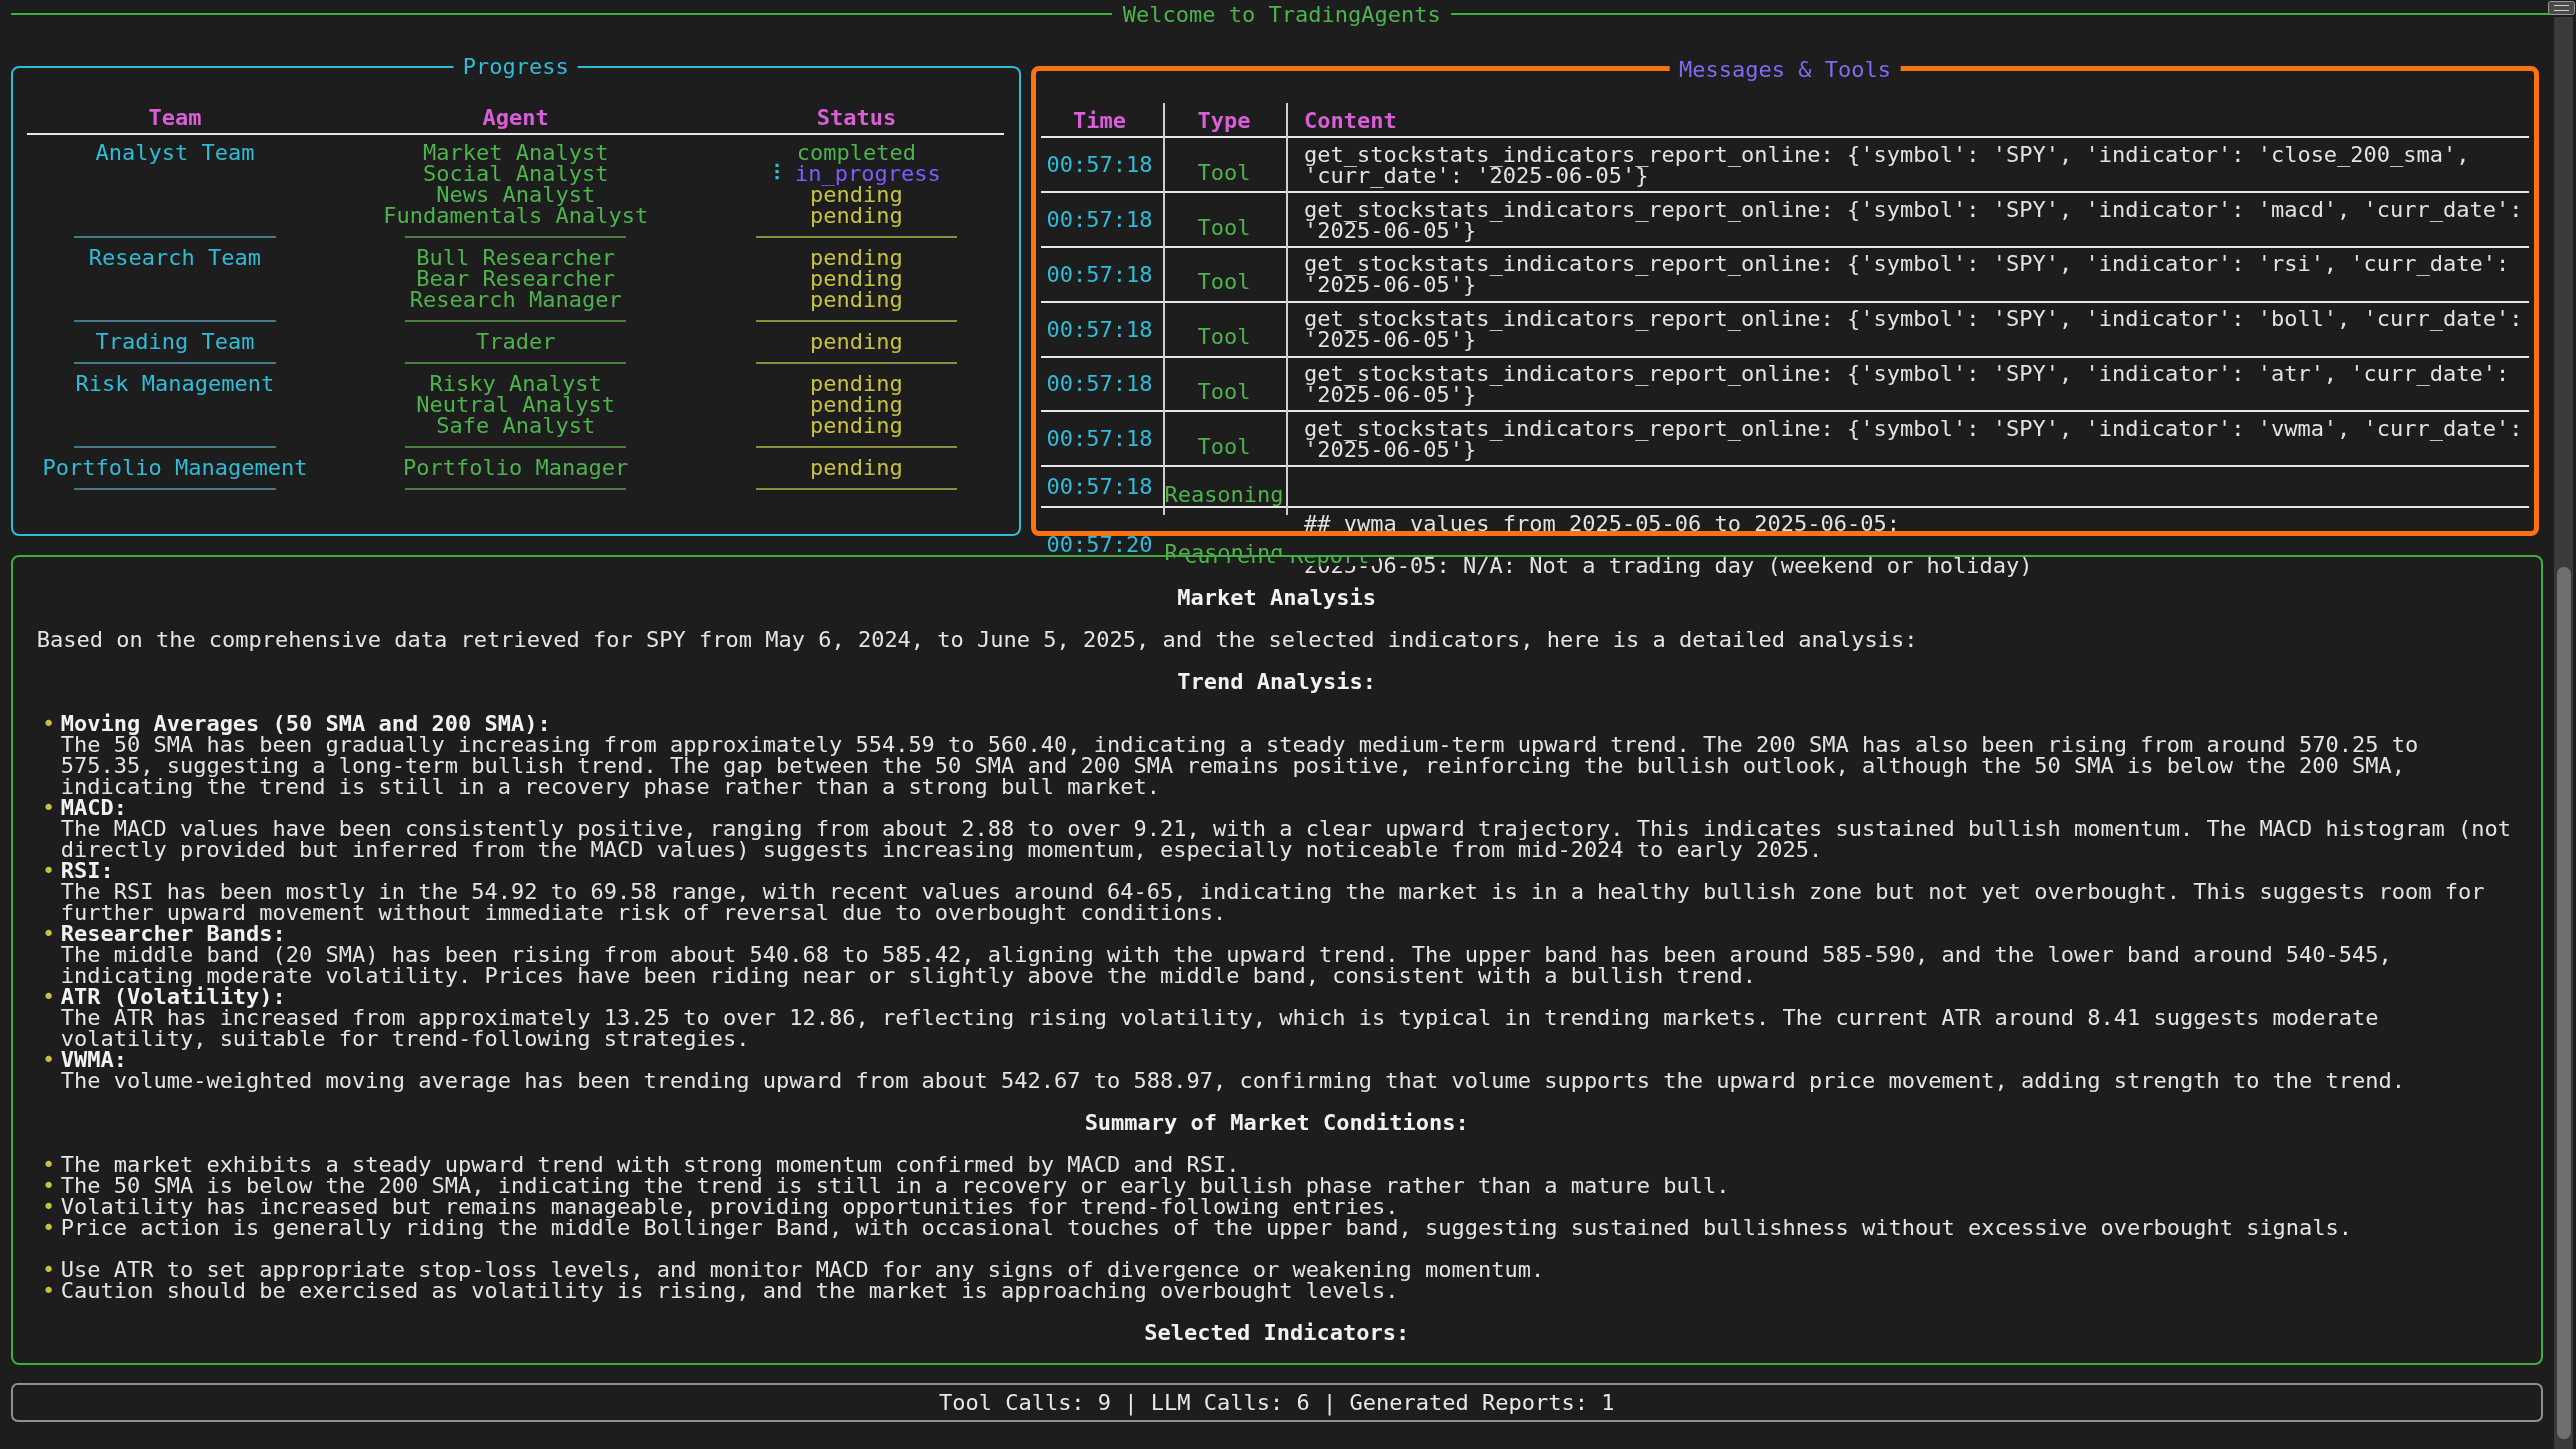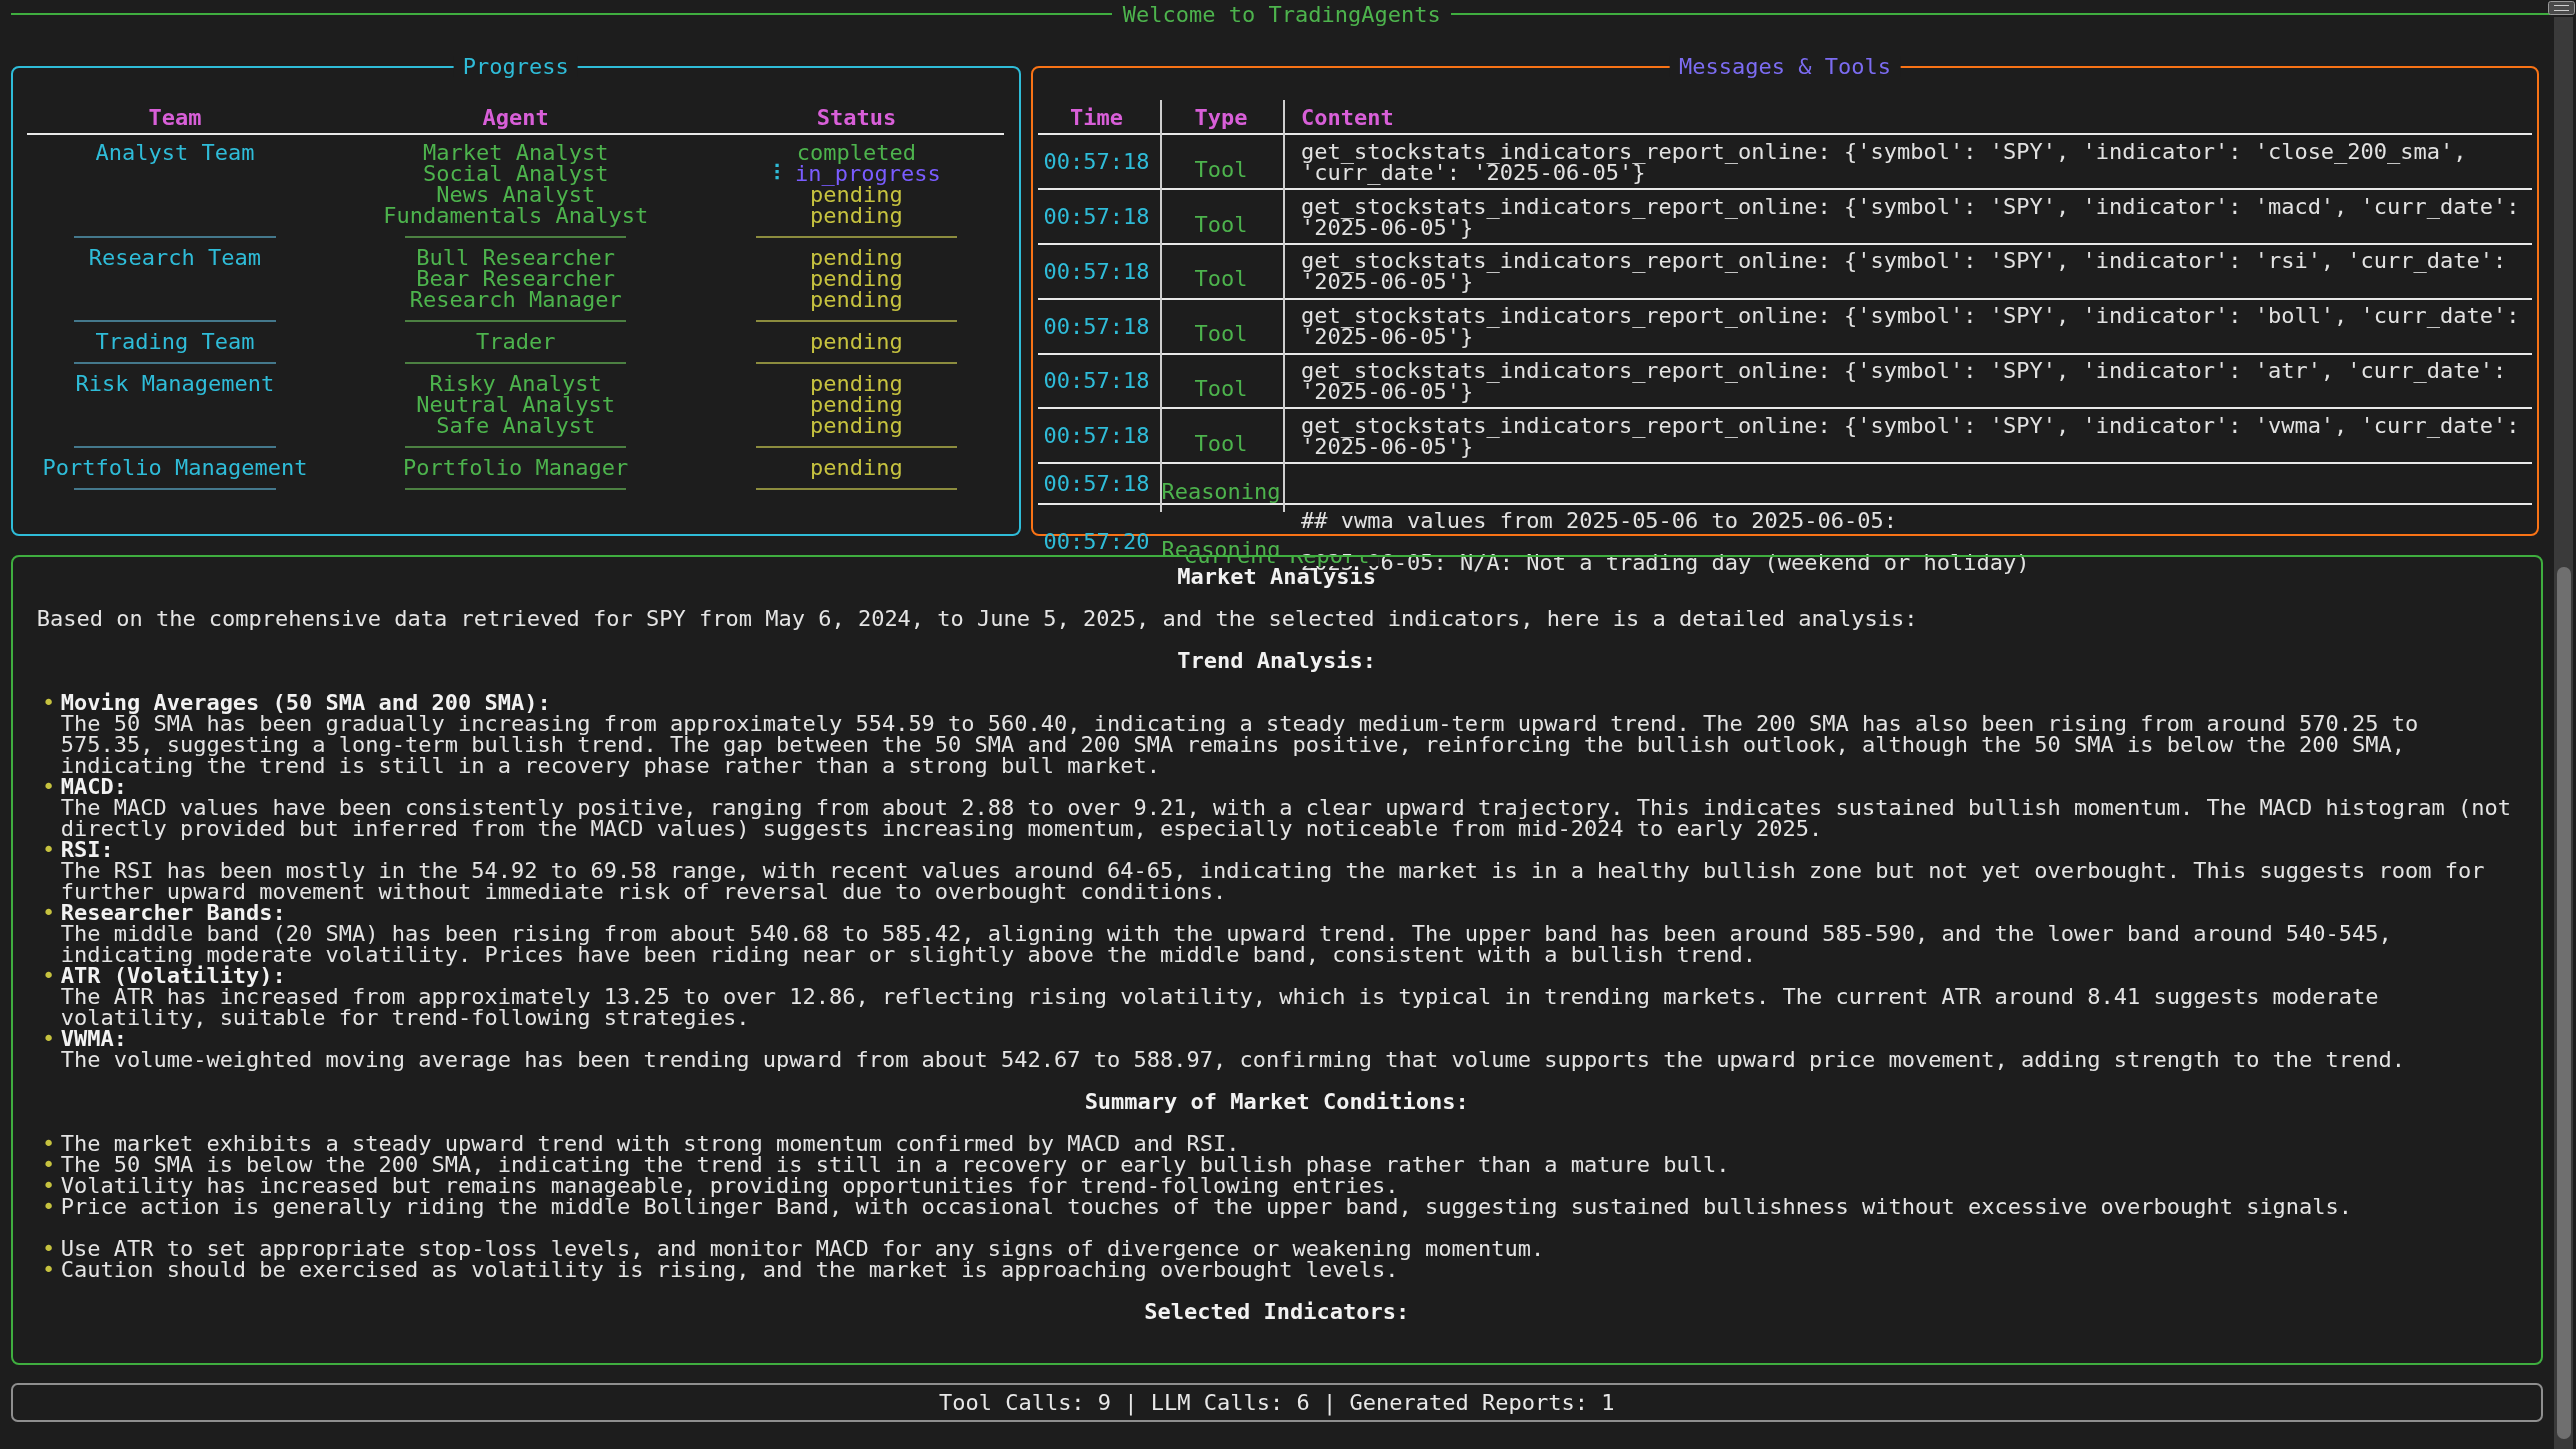--- a/index.html
+++ b/index.html
@@ -14,21 +14,21 @@
   .welcome { position:absolute; left:10.7px; top:2.7px; width:2542px; height:23px;
              display:flex; align-items:center; }
   .welcome .rule { flex:1; border-top:2px solid #3fae3f; height:0; }
   .welcome .w-title { padding:0 10.7px; color:#4db34d; white-space:nowrap; }
   
   .panel { position:absolute; border-radius:8px; }
   .panel-title { position:absolute; top:-12px; left:50%; transform:translateX(-50%);
                  background:#1d1d1d; padding:0 9.4px; white-space:nowrap; }
   .panel-progress { left:10.7px; top:66px; width:1010px; height:470px; border:2px solid #2fbcd8; }
   .panel-progress .panel-title { color:#2fbcd8; }
-  .panel-messages { left:1031px; top:66px; width:1508px; height:470px; border:2px solid #f97316; }
+  .panel-messages { left:1031px; top:66px; width:1508px; height:470px; border:5px solid #f97316; }
   .panel-messages .panel-title { color:#7c6cf2; }
   .panel-report { left:10.7px; top:555px; width:2532px; height:810px; border:2px solid #3fae3f; overflow:hidden; }
   .panel-report .panel-title { color:#4db34d; }
   
   .p-table { padding-top:39px; }
   .p-grid { display:grid; grid-template-columns:1fr 1.1fr 1fr; }
   .p-cell { text-align:center; height:21px; }
   .p-head { color:#d85fd8; font-weight:bold; }
   .head-rule { border-top:2px solid #e8e8e8; margin:5.4px 14.8px 6.7px 14.8px; height:0; }
   .team-name { color:#2fbcd8; }
@@ -50,21 +50,21 @@
   .m-head { color:#d85fd8; font-weight:bold; height:21px; }
   .m-rule { border-top:2px solid #e8e8e8; margin:5.4px 5.4px 0 5.4px; height:0; }
   .m-row { min-height:39px; }
   .m-row .c-time { color:#2fbcd8; }
   .m-row .c-type { color:#4db34d;margin-top:15px; }
   .m-row .c-content { color:#e2e2e2; white-space:pre-line; padding-top:5.4px; padding-bottom:5.4px; }
   .m-sep { border-top:2px solid #e8e8e8; margin:0 5.4px; height:0; }
   .v-divider { position:absolute; top:32px; width:0; height:412px; border-left:2px solid #cfcfcf; }
   .v-div-1 { left:127px; } .v-div-2 { left:250px; }
   
-  .r-body { padding:1px 24px 0 24px; }
+  .r-body { padding:22px 24px 0 24px; }
   .r-heading { text-align:center; font-weight:bold; color:#f2f2f2; margin:21px 0; }
   .r-heading:first-child { margin-top:8px; }
   .r-par { margin:21px 0; }
   .r-list { list-style:none; margin:21px 0; padding:0; }
   .r-list li { position:relative; padding-left:24px; }
   .r-list li::before { content:"\2022"; position:absolute; left:5.4px; top:0; color:#c6c23f; }
   .b-label { font-weight:bold; color:#f2f2f2; }
   
   .footer { position:absolute; left:10.7px; top:1383px; width:2532px; height:39px;
             border:2px solid #8f8f8f; border-radius:6.7px;

